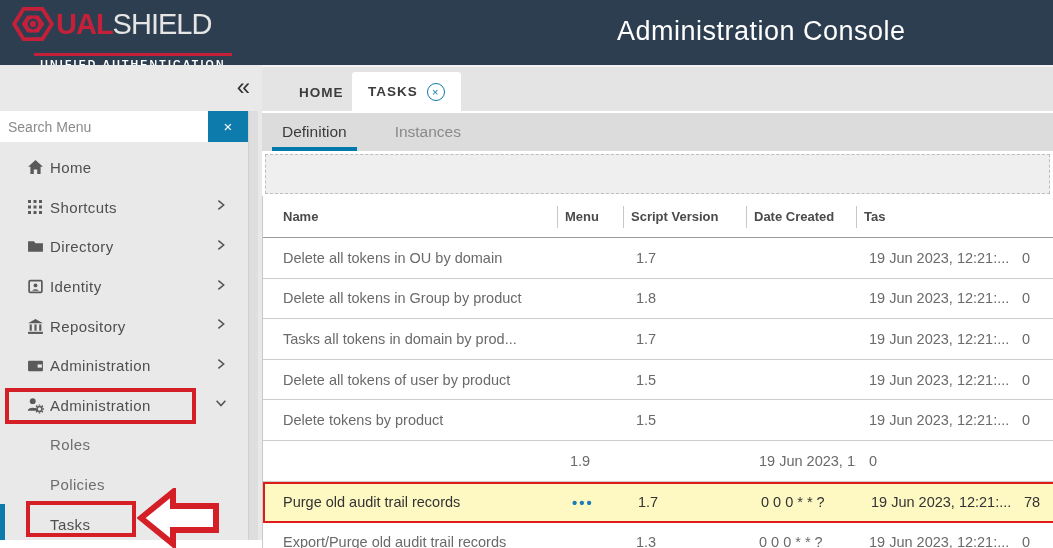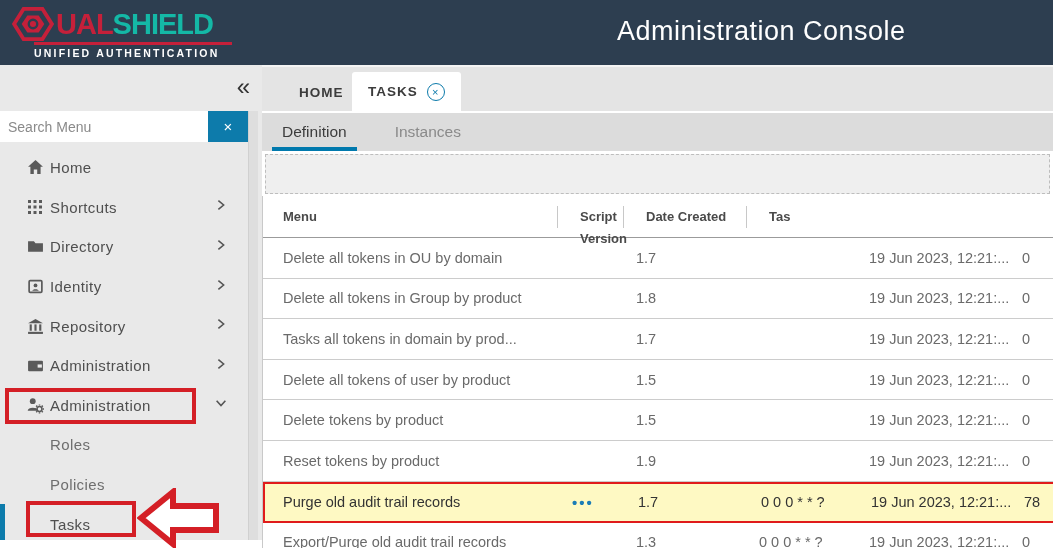--- a/index.html
+++ b/index.html
@@ -6,23 +6,23 @@
   html,body { width:1053px; height:548px; }
   body { font-family:"Liberation Sans","DejaVu Sans",sans-serif; overflow:hidden; background:#fff; }
   .screen { position:relative; width:1053px; height:548px; overflow:hidden; background:#fff; }
 
   
   .topbar { position:absolute; left:0; top:0; width:1053px; height:65px; background:#2d3e50; }
   .logo { position:absolute; left:12px; top:6px; display:flex; flex-direction:column; }
   .logo-row1 { display:flex; align-items:center; height:36px; }
   .logo-hex { width:42px; height:34px; margin-right:2px; }
   .logo-dual { color:#c5203a; font-size:29px; font-weight:bold; letter-spacing:-1px; }
-  .logo-shield { color:#14b8a6; font-size:29px; font-weight:bold; letter-spacing:-1px;text-align:center; }
-  .logo-sub { margin-left:22px; margin-top:0; border-top:3px solid #c5203a; padding-top:2px;
-              color:#fff; font-size:10.5px; font-weight:bold; letter-spacing:2.2px; width:198px; }
+  .logo-shield { color:#e5e5e5; font-size:29px; font-weight:normal; letter-spacing:-1px;text-align:center; }
+  .logo-sub { margin-left:22px; margin-top:11px; border-top:3px solid #c5203a; padding-top:2px;
+              color:#fff; font-size:10.5px; font-weight:bold; letter-spacing:2.2px; width:198px; text-align:center; }
   .console-title { position:absolute; left:617px; top:16px; color:#fff; font-size:27px; letter-spacing:0.5px; }
 
   
   .sidebar { position:absolute; left:0; top:65px; width:262px; height:483px; background:#e9e9e9; }
   .collapse-row { height:46px; position:relative; }
   .collapse-btn { position:absolute; right:12px; top:8px; font-size:24px; color:#333; cursor:pointer; }
   .search-row { position:absolute; left:0; top:46px; width:248px; height:31px; display:flex;border-radius:6px; }
   .search-input { flex:1; border:none; outline:none; background:#fff; font-size:14px; color:#555;
                   padding:0 8px; font-family:"Liberation Sans",sans-serif; }
   .search-input::placeholder { color:#8a8a8a; }
@@ -49,21 +49,21 @@
   .subtabs { height:40px; background:#dcdcdc; border-top:2px solid #fff; display:flex; align-items:stretch; padding-left:10px; position:relative; }
   .subtab { display:flex; align-items:center; padding:0 10px; margin-right:28px; font-size:15.5px; color:#8a8a8a; cursor:pointer; position:relative; }
   .subtab.active { color:#3c3c3c; }
   .subtab.active::after { content:""; position:absolute; left:0; right:0; bottom:0; height:4px; background:#0079ad; }
   .toolbar { margin:3px 3px 2px 3px; height:40px; background:#efefef; border:1px dashed #bdbdbd; }
 
   
   .table { border-left:1px solid #c9c9c9; }
   .trow, .thead { display:grid; grid-template-columns:294px 66px 123px 110px 153px 1fr; align-items:center; }
   .thead { height:42px; border-bottom:1px solid #9b9b9b; }
-  .th { font-size:13px; font-weight:bold; color:#4a4a4a; padding-left:22px; height:22px; line-height:22px; }
+  .th { font-size:13px; font-weight:bold; color:#4a4a4a; padding-left:7px; height:22px; line-height:22px; }
   .th:first-child { padding-left:20px; }
   .th + .th { border-left:1px solid #c8c8c8; }
   .trow { height:40.6px; border-bottom:1px solid #ccc; font-size:14.5px; color:#6a6a6a; cursor:pointer; background:#fff; }
   .td { padding-left:13px; white-space:nowrap; overflow:hidden; }
   .td.c-name { padding-left:20px; }
   .td.c-menu { color:#1b7db6; font-weight:bold; letter-spacing:2px; font-size:15px; }
   .trow.highlight { background:#fef9c3; border:2px solid #e01b1b; border-right:none; height:41px; color:#333; }
   .trow.highlight .td.c-name { padding-left:18px; }
 
   
@@ -220,20 +220,21 @@
           <span class="tab-close">×</span>
         </div>
       </div>
     <div class="subtabs">
         <div class="subtab active">Definition</div>
         <div class="subtab">Instances</div>
       </div>
     <div class="toolbar"></div>
     <div class="table">
       <div class="thead">
+          <div class="th">Name</div>
           <div class="th">Menu</div>
           <div class="th">Script Version</div>
           <div class="th">Date Created</div>
           <div class="th">Tas</div>
         </div>
       <div id="tbody">
           <div class="trow">
             <div class="td c-name">Delete all tokens in OU by domain</div>
             <div class="td c-menu"></div>
             <div class="td c-version">1.7</div>
@@ -267,21 +268,20 @@
           </div>
           <div class="trow">
             <div class="td c-name">Delete tokens by product</div>
             <div class="td c-menu"></div>
             <div class="td c-version">1.5</div>
             <div class="td c-schedule"></div>
             <div class="td c-date">19 Jun 2023, 12:21:...</div>
             <div class="td c-tasks">0</div>
           </div>
           <div class="trow">
-            <div class="td c-name">Reset tokens by product</div>
             <div class="td c-menu"></div>
             <div class="td c-version">1.9</div>
             <div class="td c-schedule"></div>
             <div class="td c-date">19 Jun 2023, 12:21:...</div>
             <div class="td c-tasks">0</div>
           </div>
           <div class="trow highlight">
             <div class="td c-name">Purge old audit trail records</div>
             <div class="td c-menu">•••</div>
             <div class="td c-version">1.7</div>

